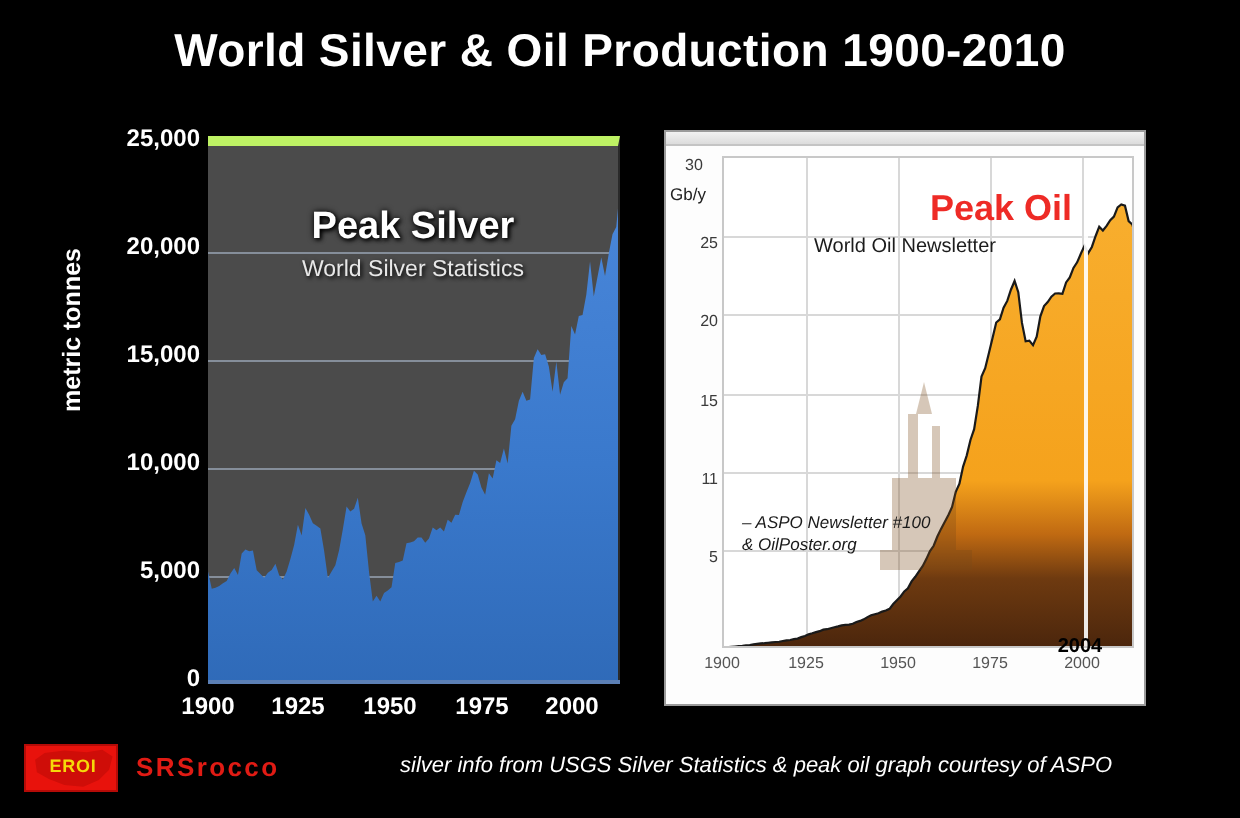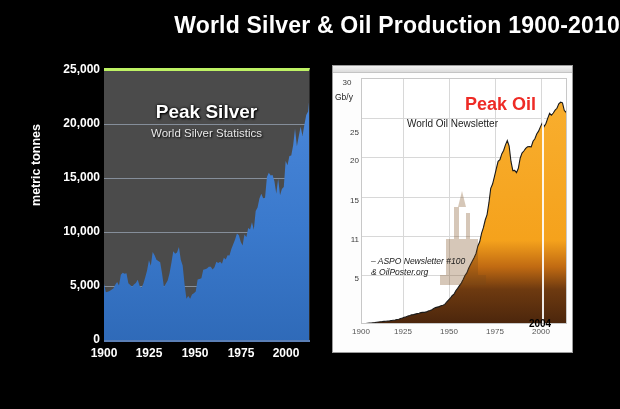--- a/index.html
+++ b/index.html
@@ -6,31 +6,31 @@
   html,body{margin:0;padding:0;background:#000;}
   body{
     width:620px;height:409px;position:relative;overflow:hidden;
     font-family:"Liberation Sans","DejaVu Sans",sans-serif;
     background:#000;color:#fff;
   }
   #poster{position:absolute;left:0;top:0;width:620px;height:409px;background:#000;}
 
   
   .poster-title{
-    position:absolute;left:0;top:12px;width:620px;text-align:right;
+    position:absolute;left:0;top:12px;width:620px;text-align:center;
     font-size:23px;font-weight:bold;color:#ffffff;letter-spacing:.2px;
     white-space:nowrap;
   }
 
   
   #silver-panel{position:absolute;left:0;top:58px;width:320px;height:300px;}
   #silver-plot{
     position:absolute;left:104px;top:10px;width:206px;height:272px;
     background:#4b4b4b;
-    border-top:3px solid #bef264;border-right:1px solid #2a2a2a;
+    border-top:5px solid #bef264;border-right:1px solid #2a2a2a;
     box-sizing:border-box;overflow:hidden;
   }
   .s-grid{position:absolute;left:0;width:100%;height:1px;background:#8f9aa8;opacity:.85;}
   .s-ytick{
     position:absolute;right:318px;width:120px;text-align:right;
     font-size:12px;font-weight:bold;color:#ffffff;
   }
   #silver-panel .s-ytick{right:auto;left:-16px;width:116px;text-align:right;}
   .s-xtick{
     position:absolute;top:288px;width:60px;text-align:center;
@@ -145,21 +145,21 @@
     <div class="s-xtick" style="left:165px;">1950</div>
     <div class="s-xtick" style="left:211px;">1975</div>
     <div class="s-xtick" style="left:256px;">2000</div>
   </div>
 
   <div id="oil-panel">
     <div id="oil-topbar"></div>
 
     <div class="o-unit" style="top:26px;">Gb/y</div>
     <div class="o-ytick" style="top:12px;text-align:center;">30</div>
-    <div class="o-ytick" style="top:51px;margin-top:11px;">25</div>
+    <div class="o-ytick" style="top:51px;">25</div>
     <div class="o-ytick" style="top:90px;">20</div>
     <div class="o-ytick" style="top:130px;text-align:right;">15</div>
     <div class="o-ytick" style="top:169px;">11</div>
     <div class="o-ytick" style="top:208px;">5</div>
 
     <div id="oil-plot">
       <div class="o-grid-h" style="top:39px;"></div>
       <div class="o-grid-h" style="top:78px;"></div>
       <div class="o-grid-h" style="top:118px;"></div>
       <div class="o-grid-h" style="top:157px;"></div>
@@ -201,14 +201,22 @@
 &amp; OilPoster.org</div>
 
     <div class="o-xtick" style="left:8px;">1900</div>
     <div class="o-xtick" style="left:50px;">1925</div>
     <div class="o-xtick" style="left:96px;">1950</div>
     <div class="o-xtick" style="left:142px;">1975</div>
     <div class="o-xtick" style="left:188px;">2000</div>
     <div id="oil-year-marker" style="left:186px;">2004</div>
   </div>
 
+  <div id="footer">
+    <div id="eroi-logo">
+      <div id="eroi-map"></div>
+      <div id="eroi-text">EROI</div>
+    </div>
+    <div id="brand-name">SRSrocco</div>
+    <div id="credit-line">silver info from  USGS Silver Statistics &amp; peak oil graph courtesy of ASPO</div>
+  </div>
 
 </div>
 
 </body></html>

